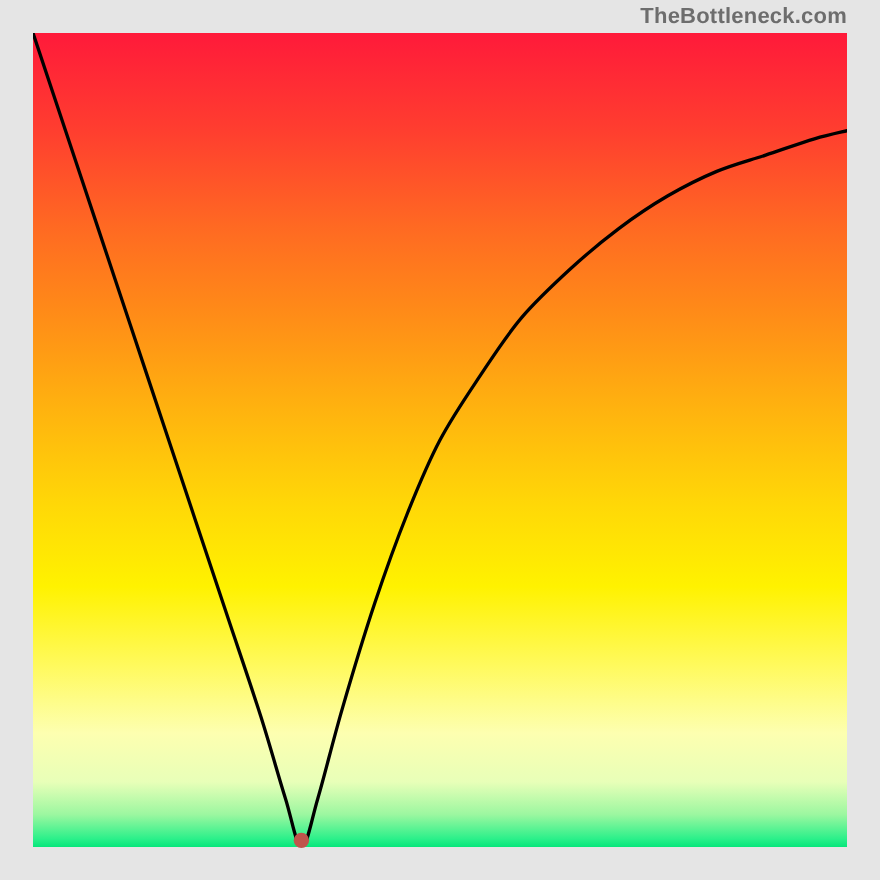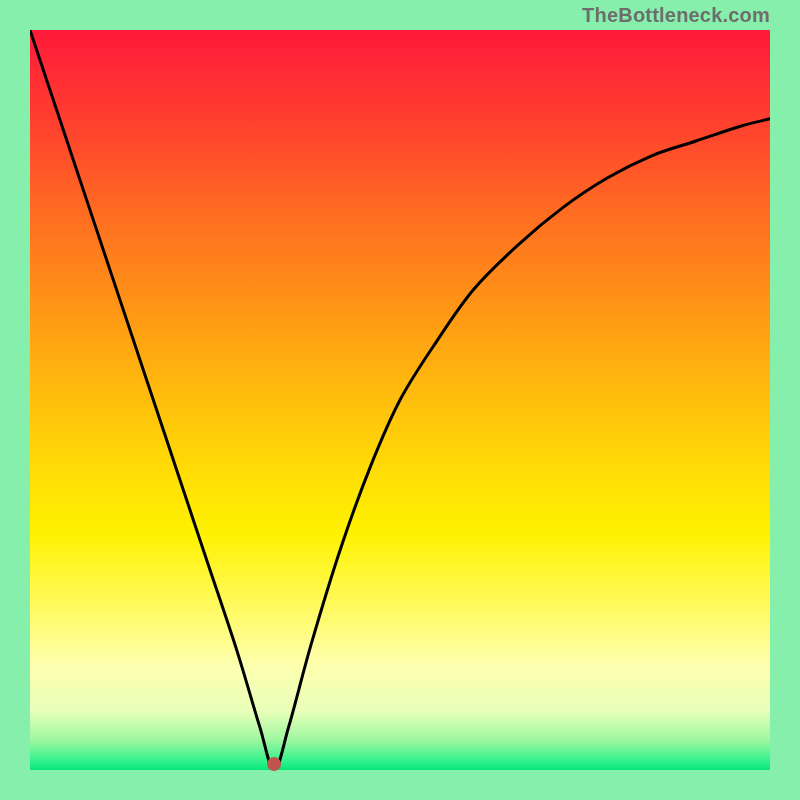--- a/index.html
+++ b/index.html
@@ -9,21 +9,21 @@
     height: 800px;
     background: #000;
     overflow: hidden;
   }
   .frame {
     position: absolute;
     top: 0;
     left: 0;
     width: 800px;
     height: 800px;
-    background: #86efac;
+    background: #e5e5e5;
   }
   .plot-area {
     position: absolute;
     left: 30px;
     top: 30px;
     width: 740px;
     height: 740px;
     background: linear-gradient(to bottom,
       #ff1a3a 0%,
       #ff3e2f 12%,

